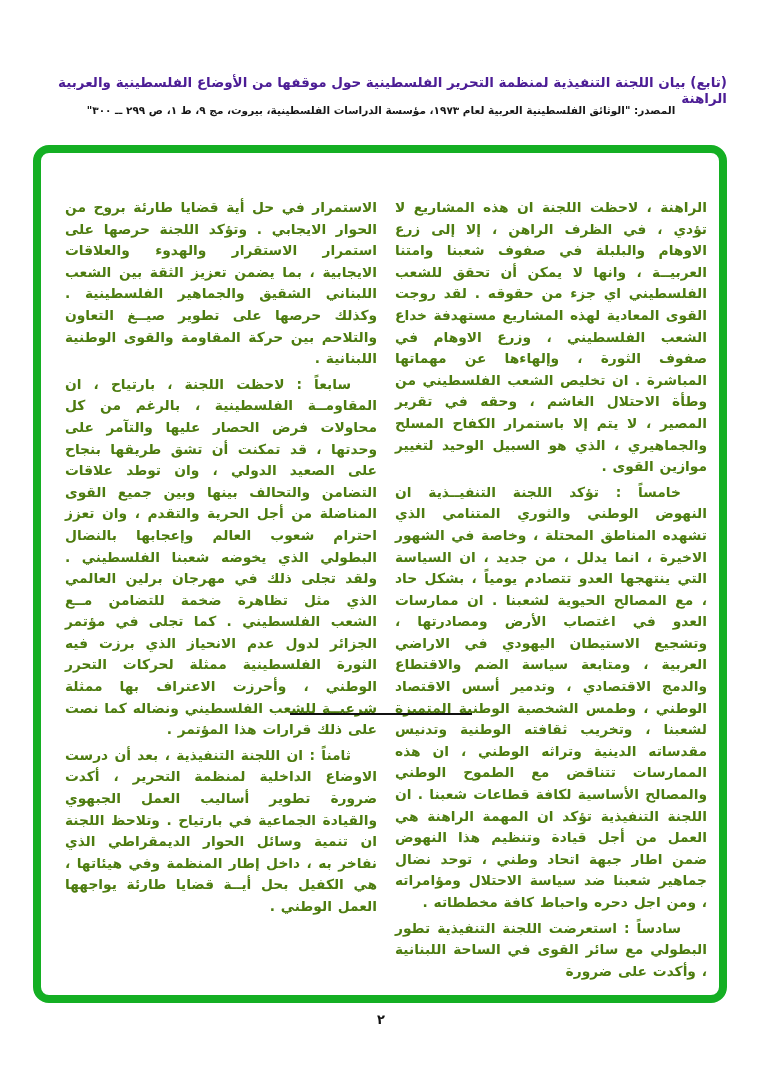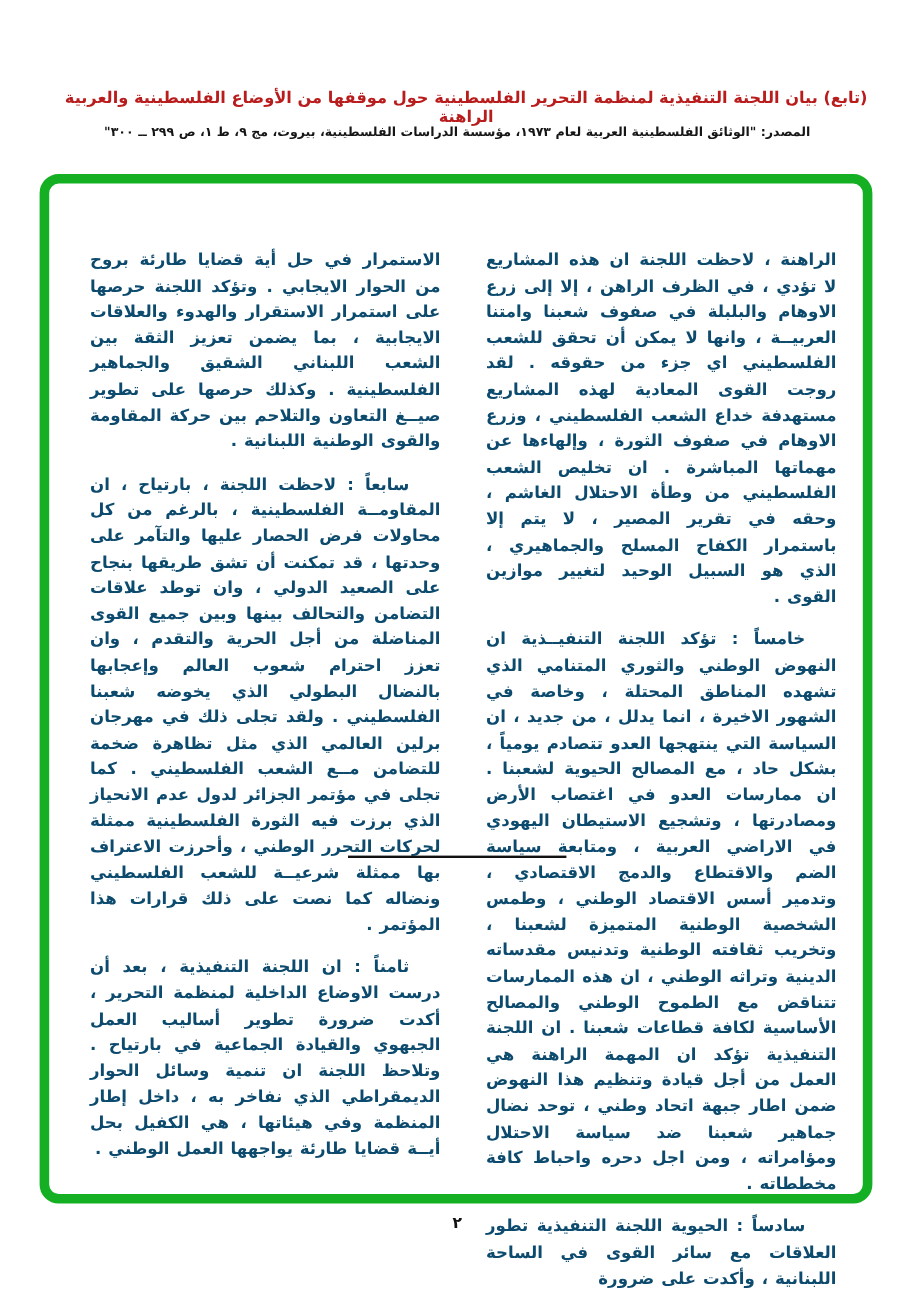--- a/index.html
+++ b/index.html
@@ -13,25 +13,24 @@
     height: 1081px;
     background: #ffffff;
     font-family: "DejaVu Sans", sans-serif;
     direction: rtl;
     overflow: hidden;
   }
   .doc-title {
     position: absolute;
     top: 74px;
     left: 30px;
-    right: 15px;
-    text-align: center;
+    right: 35px;
     font-size: 13.5px;
     font-weight: bold;
-    color: #b91c1c;
+    color: #4c1d95;
     letter-spacing: 0;
   }
   .doc-source {
     position: absolute;
     top: 104px;
     left: 30px;
     right: 30px;
     text-align: center;
     font-size: 10.5px;
     font-weight: bold;
@@ -54,26 +53,26 @@
     right: 8px;
     left: 20px;
     display: flex;
     gap: 10px;
   }
   .col {
     flex: 1 1 0;
     min-width: 0;
   }
   .col p {
-    margin: 14px;
+    margin: 4px;
     font-size: 13.8px;
     line-height: 21.6px;
     text-align: justify;
     font-weight: bold;
-    color: #0c4a6e;
+    color: #4d7c0f;
     word-spacing: 1px;
   }
   .col p.indent {
     text-indent: 26px;
   }
   .separator {
     position: absolute;
     left: 290px;
     top: 713px;
     width: 182px;
@@ -99,21 +98,21 @@
   <div class="doc-title">(تابع) بيان اللجنة التنفيذية لمنظمة التحرير الفلسطينية حول موقفها من الأوضاع الفلسطينية والعربية الراهنة</div>
 
   <div class="doc-source">المصدر: "الوثائق الفلسطينية العربية لعام ١٩٧٣، مؤسسة الدراسات الفلسطينية، بيروت، مج ٩، ط ١، ص ٢٩٩ ــ ٣٠٠"</div>
 
   <div class="frame" style="border-color: rgb(20, 175, 35);">
     <div class="columns">
 
       <div class="col">
         <p>الراهنة ، لاحظت اللجنة ان هذه المشاريع لا تؤدي ، في الظرف الراهن ، إلا إلى زرع الاوهام والبلبلة في صفوف شعبنا وامتنا العربيــة ، وانها لا يمكن أن تحقق للشعب الفلسطيني اي جزء من حقوقه . لقد روجت القوى المعادية لهذه المشاريع مستهدفة خداع الشعب الفلسطيني ، وزرع الاوهام في صفوف الثورة ، وإلهاءها عن مهماتها المباشرة . ان تخليص الشعب الفلسطيني من وطأة الاحتلال الغاشم ، وحقه في تقرير المصير ، لا يتم إلا باستمرار الكفاح المسلح والجماهيري ، الذي هو السبيل الوحيد لتغيير موازين القوى .</p>
         <p class="indent">خامساً : تؤكد اللجنة التنفيــذية ان النهوض الوطني والثوري المتنامي الذي تشهده المناطق المحتلة ، وخاصة في الشهور الاخيرة ، انما يدلل ، من جديد ، ان السياسة التي ينتهجها العدو تتصادم يومياً ، بشكل حاد ، مع المصالح الحيوية لشعبنا . ان ممارسات العدو في اغتصاب الأرض ومصادرتها ، وتشجيع الاستيطان اليهودي في الاراضي العربية ، ومتابعة سياسة الضم والاقتطاع والدمج الاقتصادي ، وتدمير أسس الاقتصاد الوطني ، وطمس الشخصية الوطنية المتميزة لشعبنا ، وتخريب ثقافته الوطنية وتدنيس مقدساته الدينية وتراثه الوطني ، ان هذه الممارسات تتناقض مع الطموح الوطني والمصالح الأساسية لكافة قطاعات شعبنا . ان اللجنة التنفيذية تؤكد ان المهمة الراهنة هي العمل من أجل قيادة وتنظيم هذا النهوض ضمن اطار جبهة اتحاد وطني ، توحد نضال جماهير شعبنا ضد سياسة الاحتلال ومؤامراته ، ومن اجل دحره واحباط كافة مخططاته .</p>
-        <p class="indent">سادساً : الحيوية اللجنة التنفيذية تطور العلاقات مع سائر القوى في الساحة اللبنانية ، وأكدت على ضرورة</p>
+        <p class="indent">سادساً : استعرضت اللجنة التنفيذية تطور البطولي مع سائر القوى في الساحة اللبنانية ، وأكدت على ضرورة</p>
       </div>
 
       <div class="col">
         <p>الاستمرار في حل أية قضايا طارئة بروح من الحوار الايجابي . وتؤكد اللجنة حرصها على استمرار الاستقرار والهدوء والعلاقات الايجابية ، بما يضمن تعزيز الثقة بين الشعب اللبناني الشقيق والجماهير الفلسطينية . وكذلك حرصها على تطوير صيــغ التعاون والتلاحم بين حركة المقاومة والقوى الوطنية اللبنانية .</p>
         <p class="indent">سابعاً : لاحظت اللجنة ، بارتياح ، ان المقاومــة الفلسطينية ، بالرغم من كل محاولات فرض الحصار عليها والتآمر على وحدتها ، قد تمكنت أن تشق طريقها بنجاح على الصعيد الدولي ، وان توطد علاقات التضامن والتحالف بينها وبين جميع القوى المناضلة من أجل الحرية والتقدم ، وان تعزز احترام شعوب العالم وإعجابها بالنضال البطولي الذي يخوضه شعبنا الفلسطيني . ولقد تجلى ذلك في مهرجان برلين العالمي الذي مثل تظاهرة ضخمة للتضامن مــع الشعب الفلسطيني . كما تجلى في مؤتمر الجزائر لدول عدم الانحياز الذي برزت فيه الثورة الفلسطينية ممثلة لحركات التحرر الوطني ، وأحرزت الاعتراف بها ممثلة شرعيــة للشعب الفلسطيني ونضاله كما نصت على ذلك قرارات هذا المؤتمر .</p>
         <p class="indent">ثامناً : ان اللجنة التنفيذية ، بعد أن درست الاوضاع الداخلية لمنظمة التحرير ، أكدت ضرورة تطوير أساليب العمل الجبهوي والقيادة الجماعية في بارتياح . وتلاحظ اللجنة ان تنمية وسائل الحوار الديمقراطي الذي نفاخر به ، داخل إطار المنظمة وفي هيئاتها ، هي الكفيل بحل أيــة قضايا طارئة يواجهها العمل الوطني .</p>
       </div>
 
     </div>
   </div>

